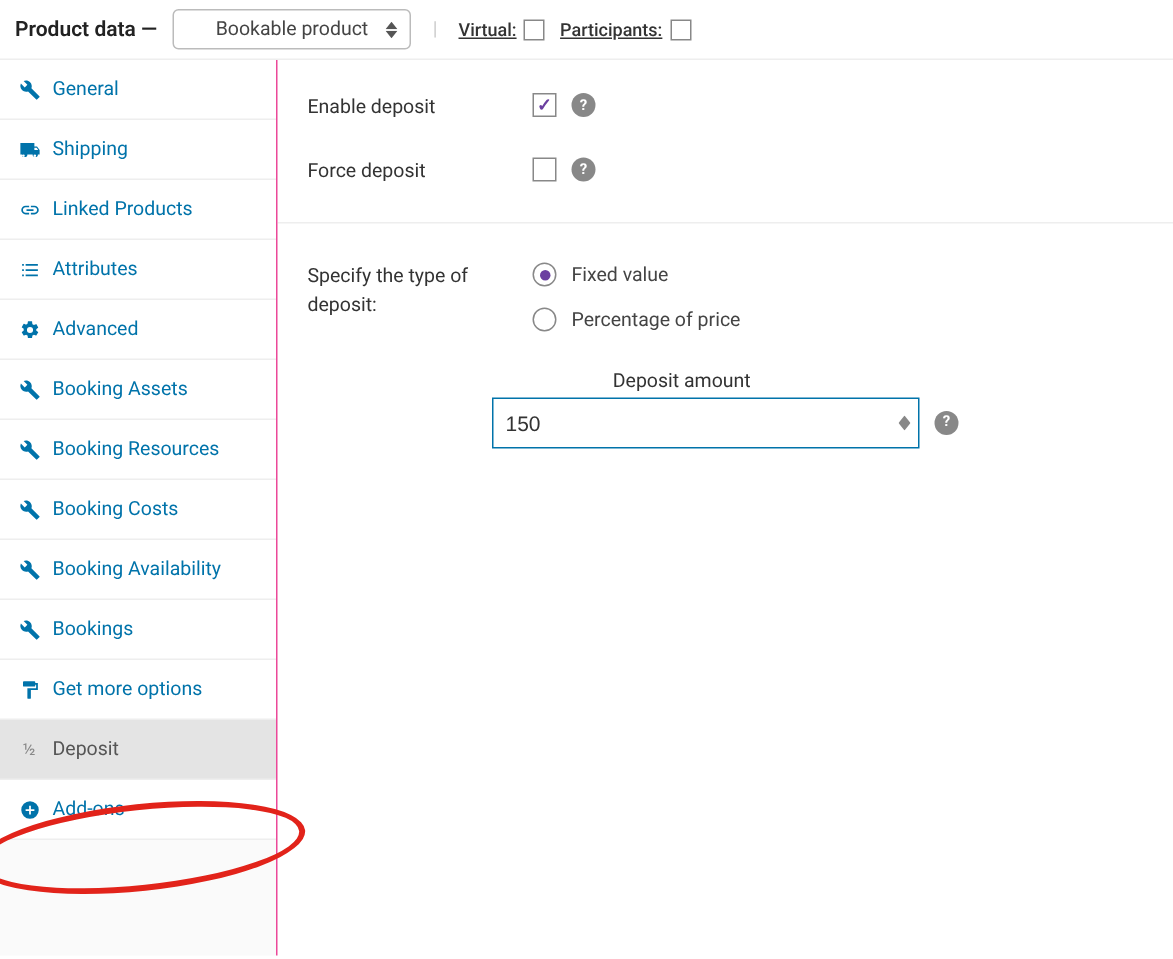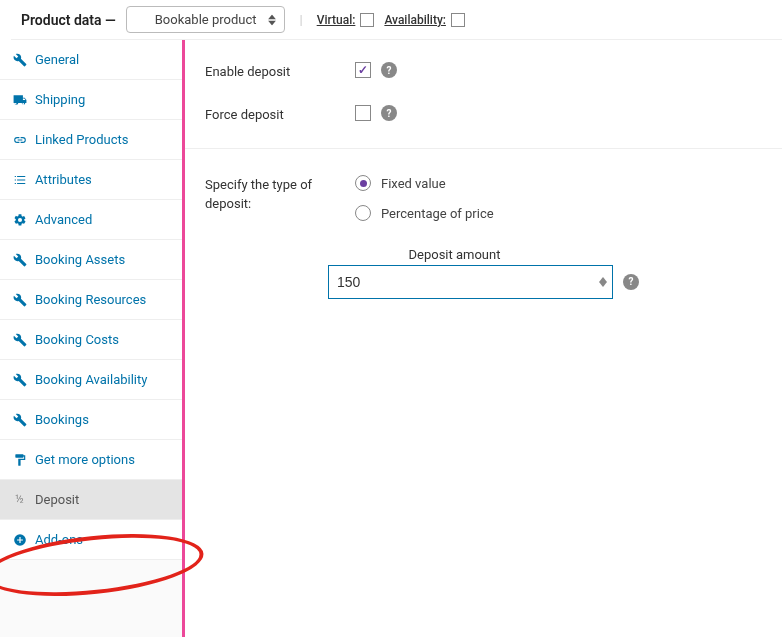--- a/index.html
+++ b/index.html
@@ -11,21 +11,20 @@
       width: 782px;
       height: 639px;
       overflow: hidden;
     }
     .header {
       display: flex;
       align-items: center;
       padding: 6px 10px;
       border-bottom: 1px solid #eee;
       gap: 10px;
-      margin-left: 11px;
     }
     .header-title {
       font-weight: 600;
       color: #222;
       font-size: 14px;
     }
     .product-type-select {
       position: relative;
       background: #fff;
       border: 1px solid #bbb;
@@ -63,21 +62,21 @@
       background: #fff;
       display: inline-block;
       cursor: pointer;
     }
     .main {
       display: flex;
       height: calc(100% - 42px);
     }
     .sidebar {
       width: 185px;
-      border-right: 3px solid #ec4899;
+      border-right: 1px solid #ec4899;
       background: #fafafa;
       position: relative;
     }
     .sidebar-item {
       display: flex;
       align-items: center;
       gap: 8px;
       padding: 12px 12px;
       font-size: 13px;
       color: #0073aa;
@@ -230,21 +229,21 @@
           <path d="M0 0 L4 5 L8 0 Z" fill="#555"></path>
         </svg>
     </span>
   </div>
   <span class="header-sep">|</span>
   <div class="header-option">
     <label>Virtual:</label>
     <span class="checkbox"></span>
   </div>
   <div class="header-option">
-    <label>Availability:</label>
+    <label>Participants:</label>
     <span class="checkbox"></span>
   </div>
 </div>
 
 <div class="main">
   <div class="sidebar">
 
     <div class="sidebar-item">
         <span class="icon">
           <svg width="14" height="14" viewBox="0 0 24 24" fill="currentColor">

